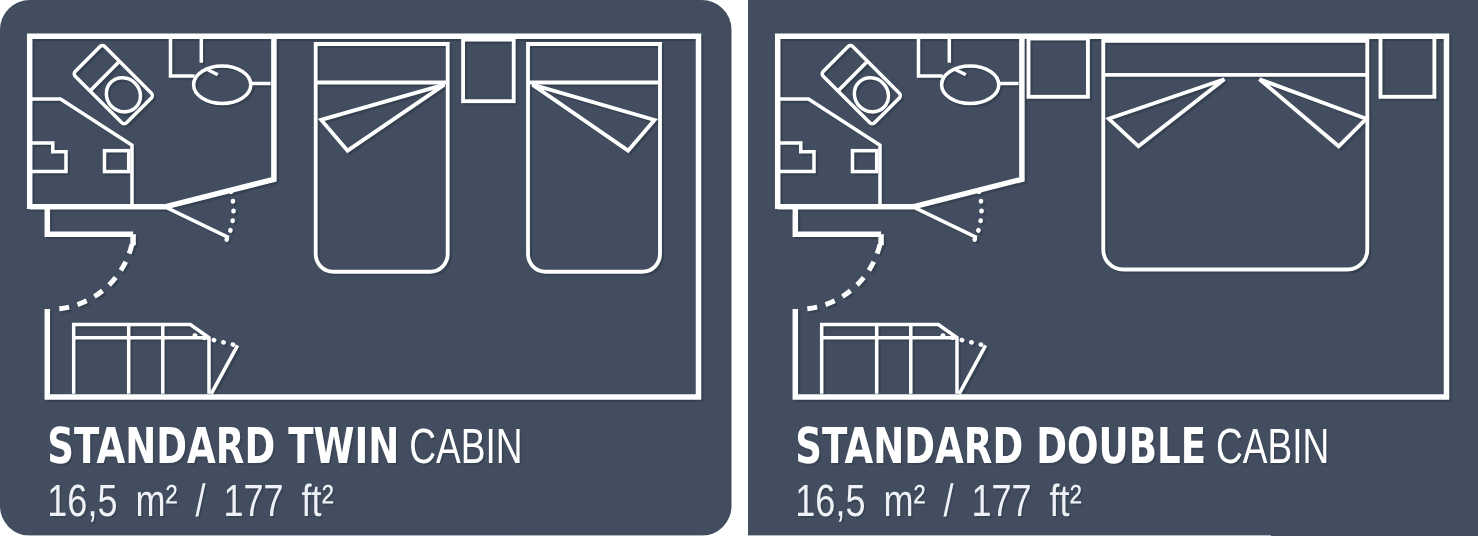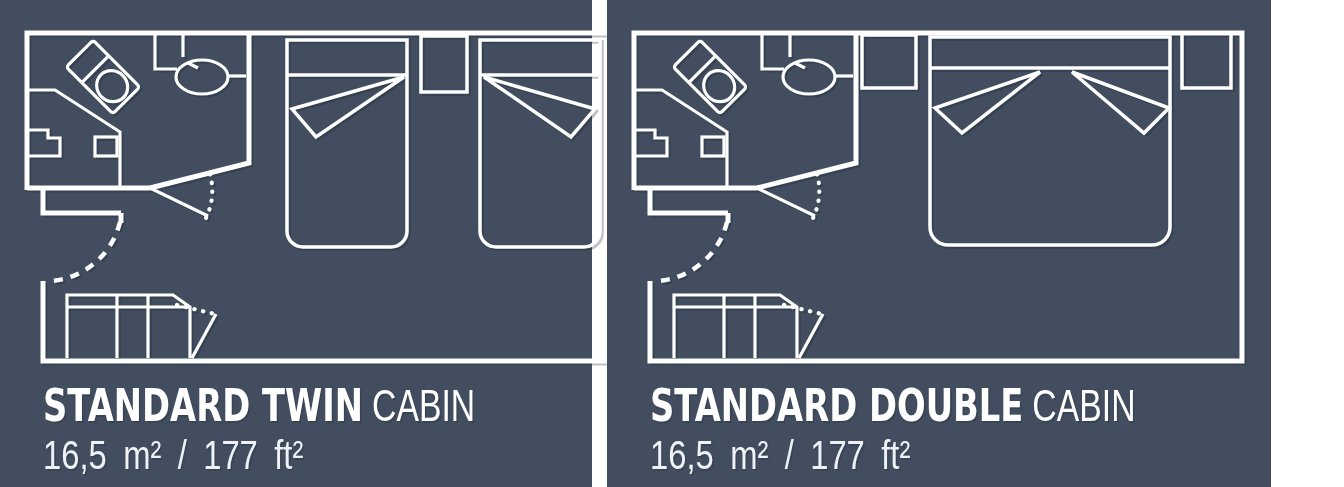--- a/index.html
+++ b/index.html
@@ -9,21 +9,21 @@
     background:#ffffff;
     font-family:"Liberation Sans",sans-serif;
     overflow:hidden;
   }
   .panel{
     position:relative;
     height:487px;
     background:#424e5f;
     flex:0 0 auto;
   }
-  .panel.left{width:592px;}
+  .panel.left{width:665px;border-radius:27px;}
   .panel.right{width:664px;}
   .plan{
     position:absolute;top:0;left:0;
     filter:drop-shadow(2px 2px 0 rgba(23,32,44,.28));
   }
   .plan *{vector-effect:none;}
   .caption{
     position:absolute;left:43px;top:383px;
     color:#ffffff;
     text-shadow:2px 2px 0 rgba(23,32,44,.22);

